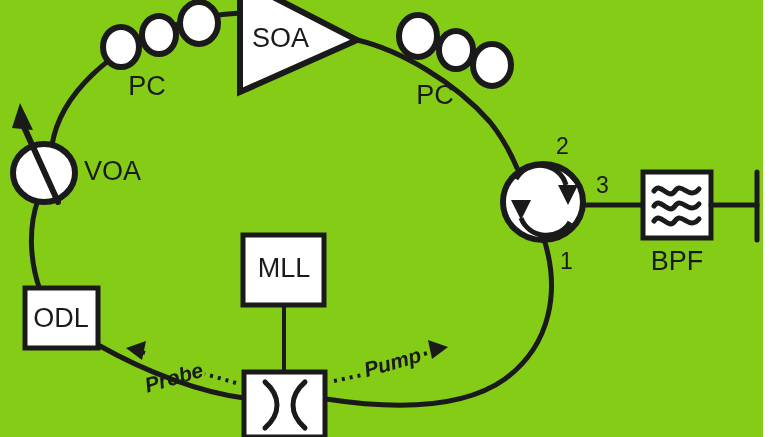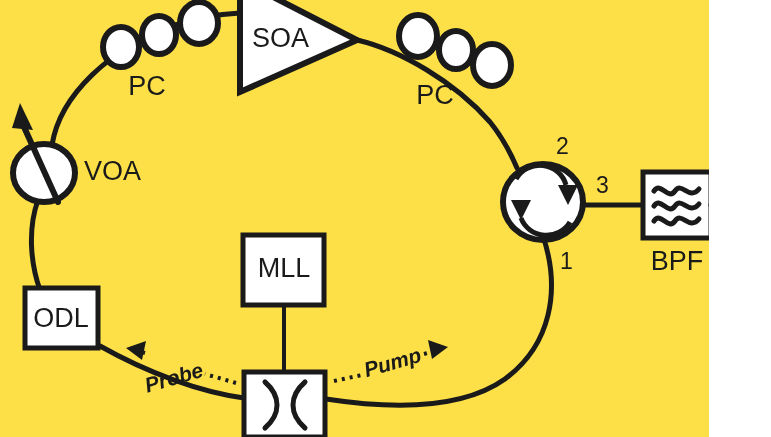--- a/index.html
+++ b/index.html
@@ -6,23 +6,23 @@
   html, body {
     margin: 0;
     padding: 0;
     background: #ffffff;
   }
   body {
     font-family: "Liberation Sans", sans-serif;
   }
   #diagram-root {
     position: relative;
-    width: 709px;
+    width: 763px;
     height: 437px;
-    background: #fde047;
+    background: #84cc16;
     overflow: hidden;
   }
   #diagram-svg {
     position: absolute;
     top: 0;
     left: 0;
     width: 771px;
     height: 437px;
     display: block;
   }

